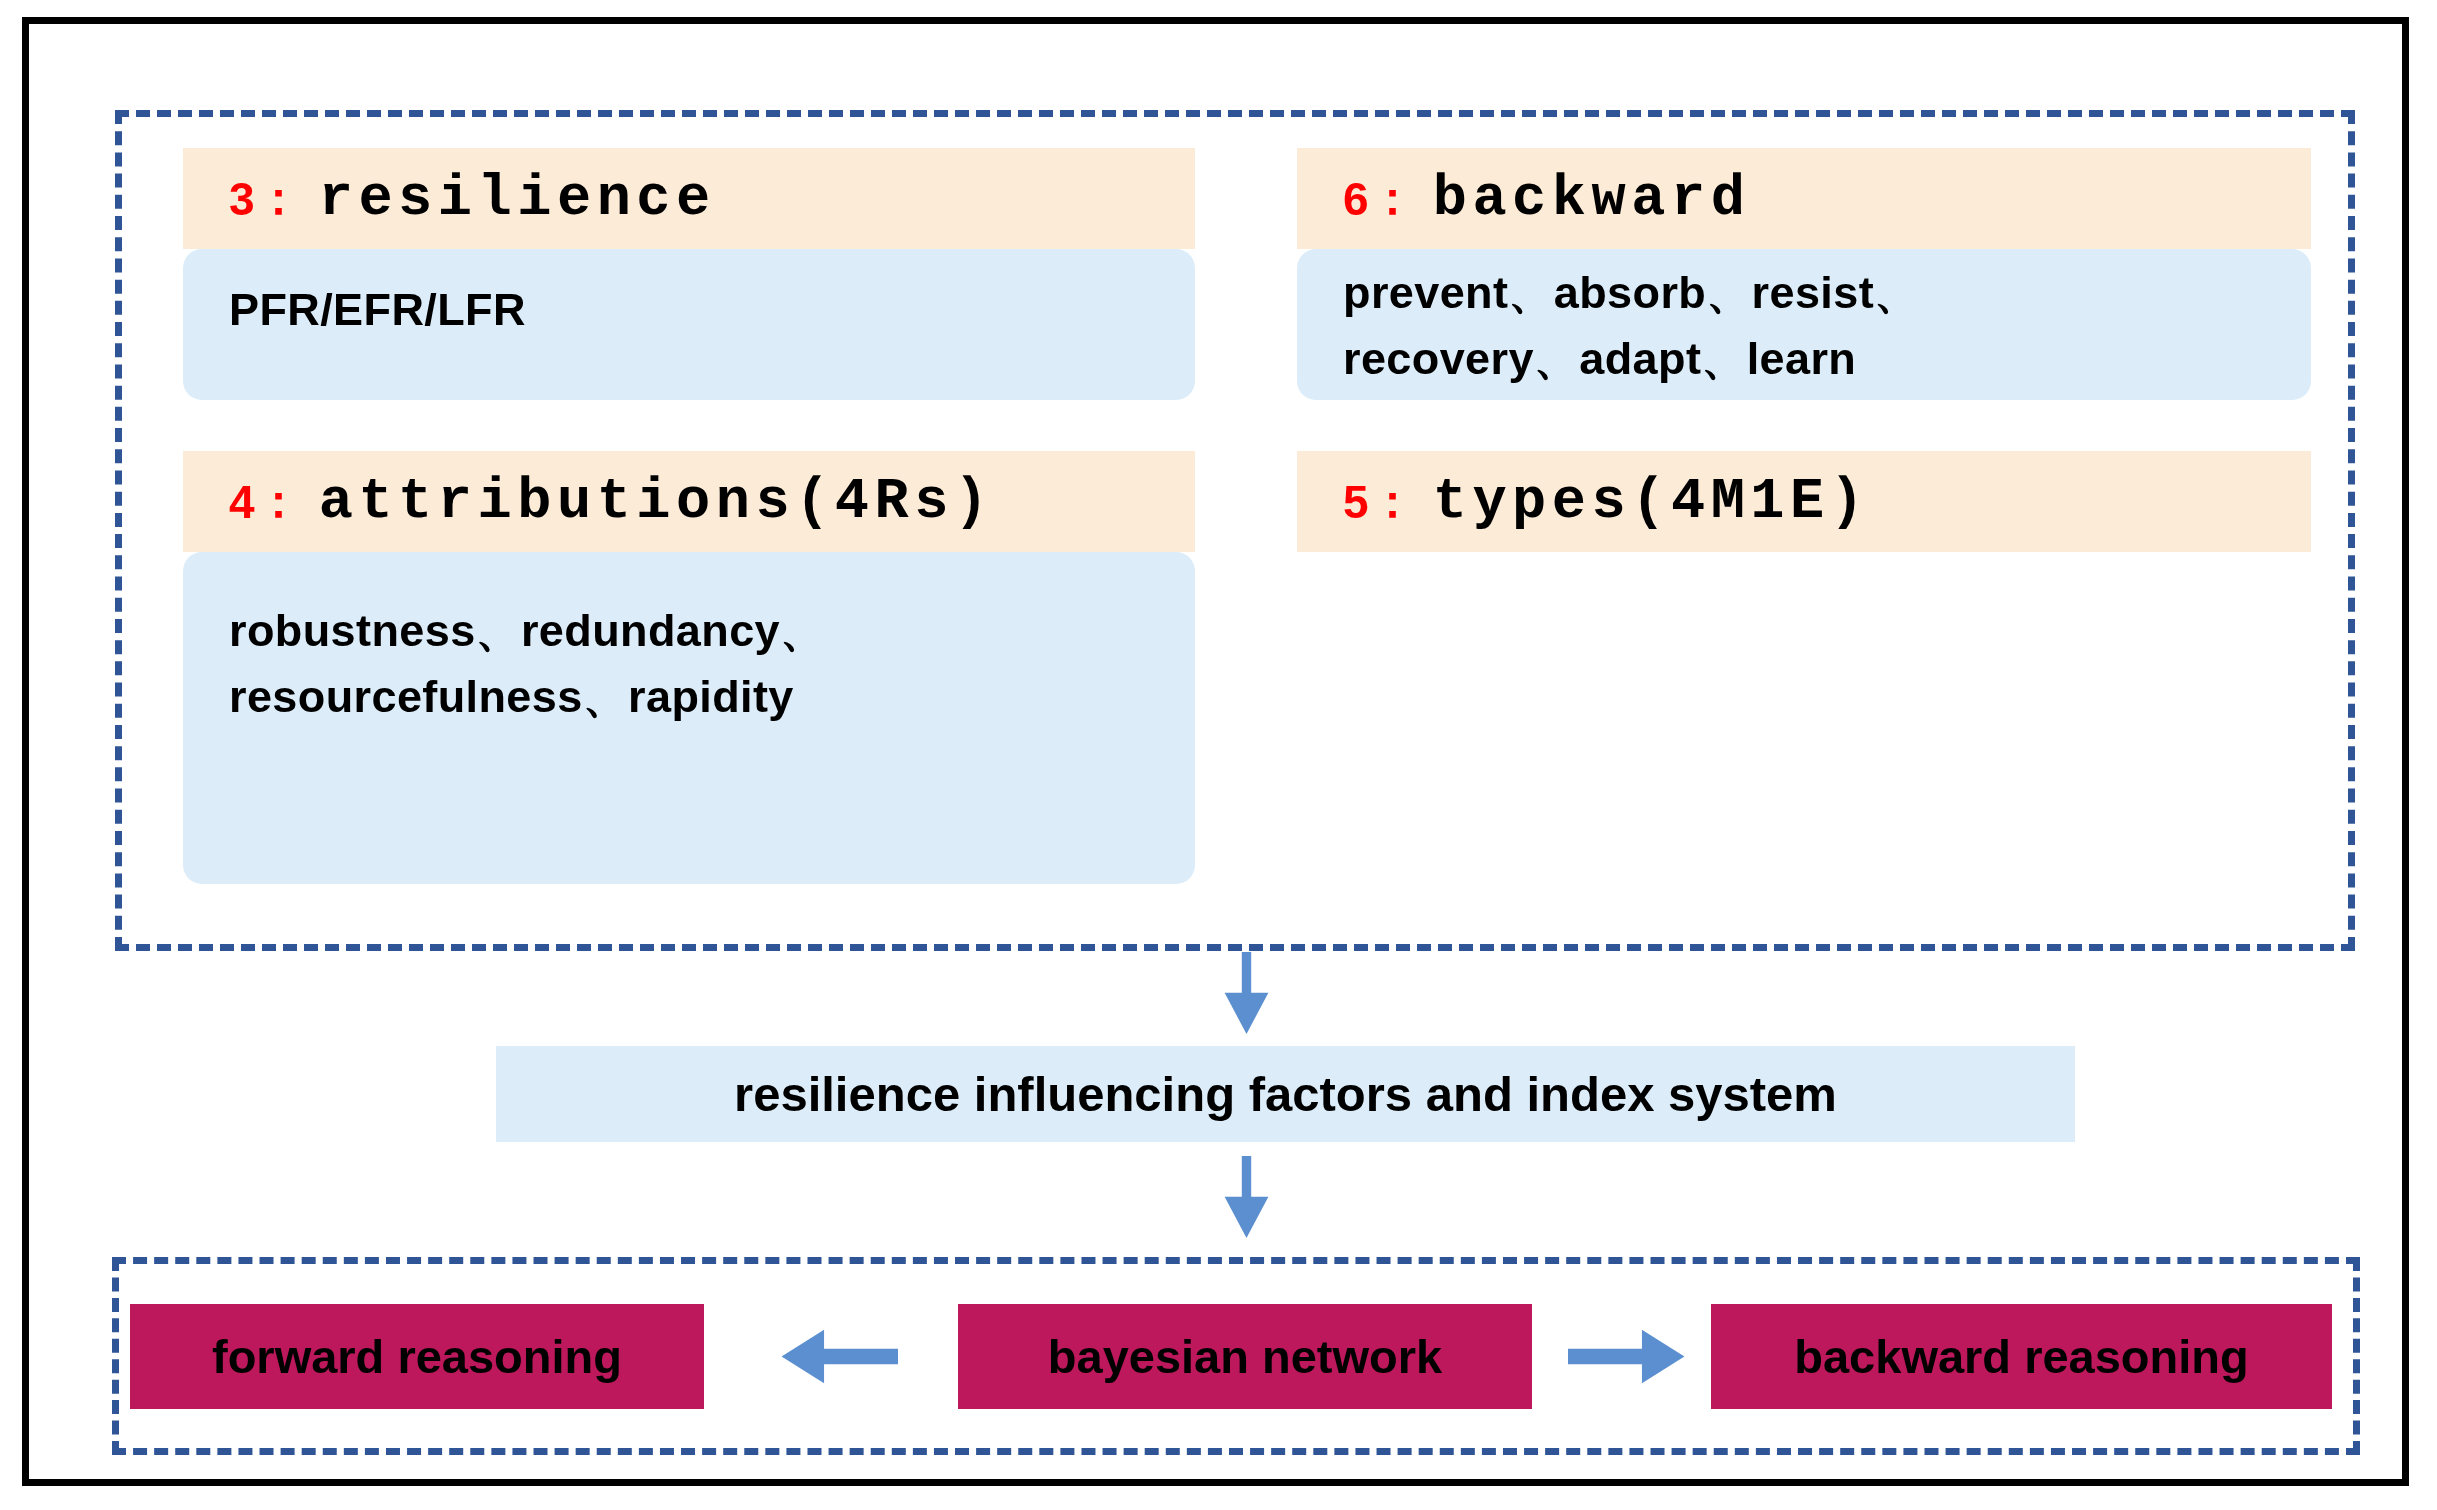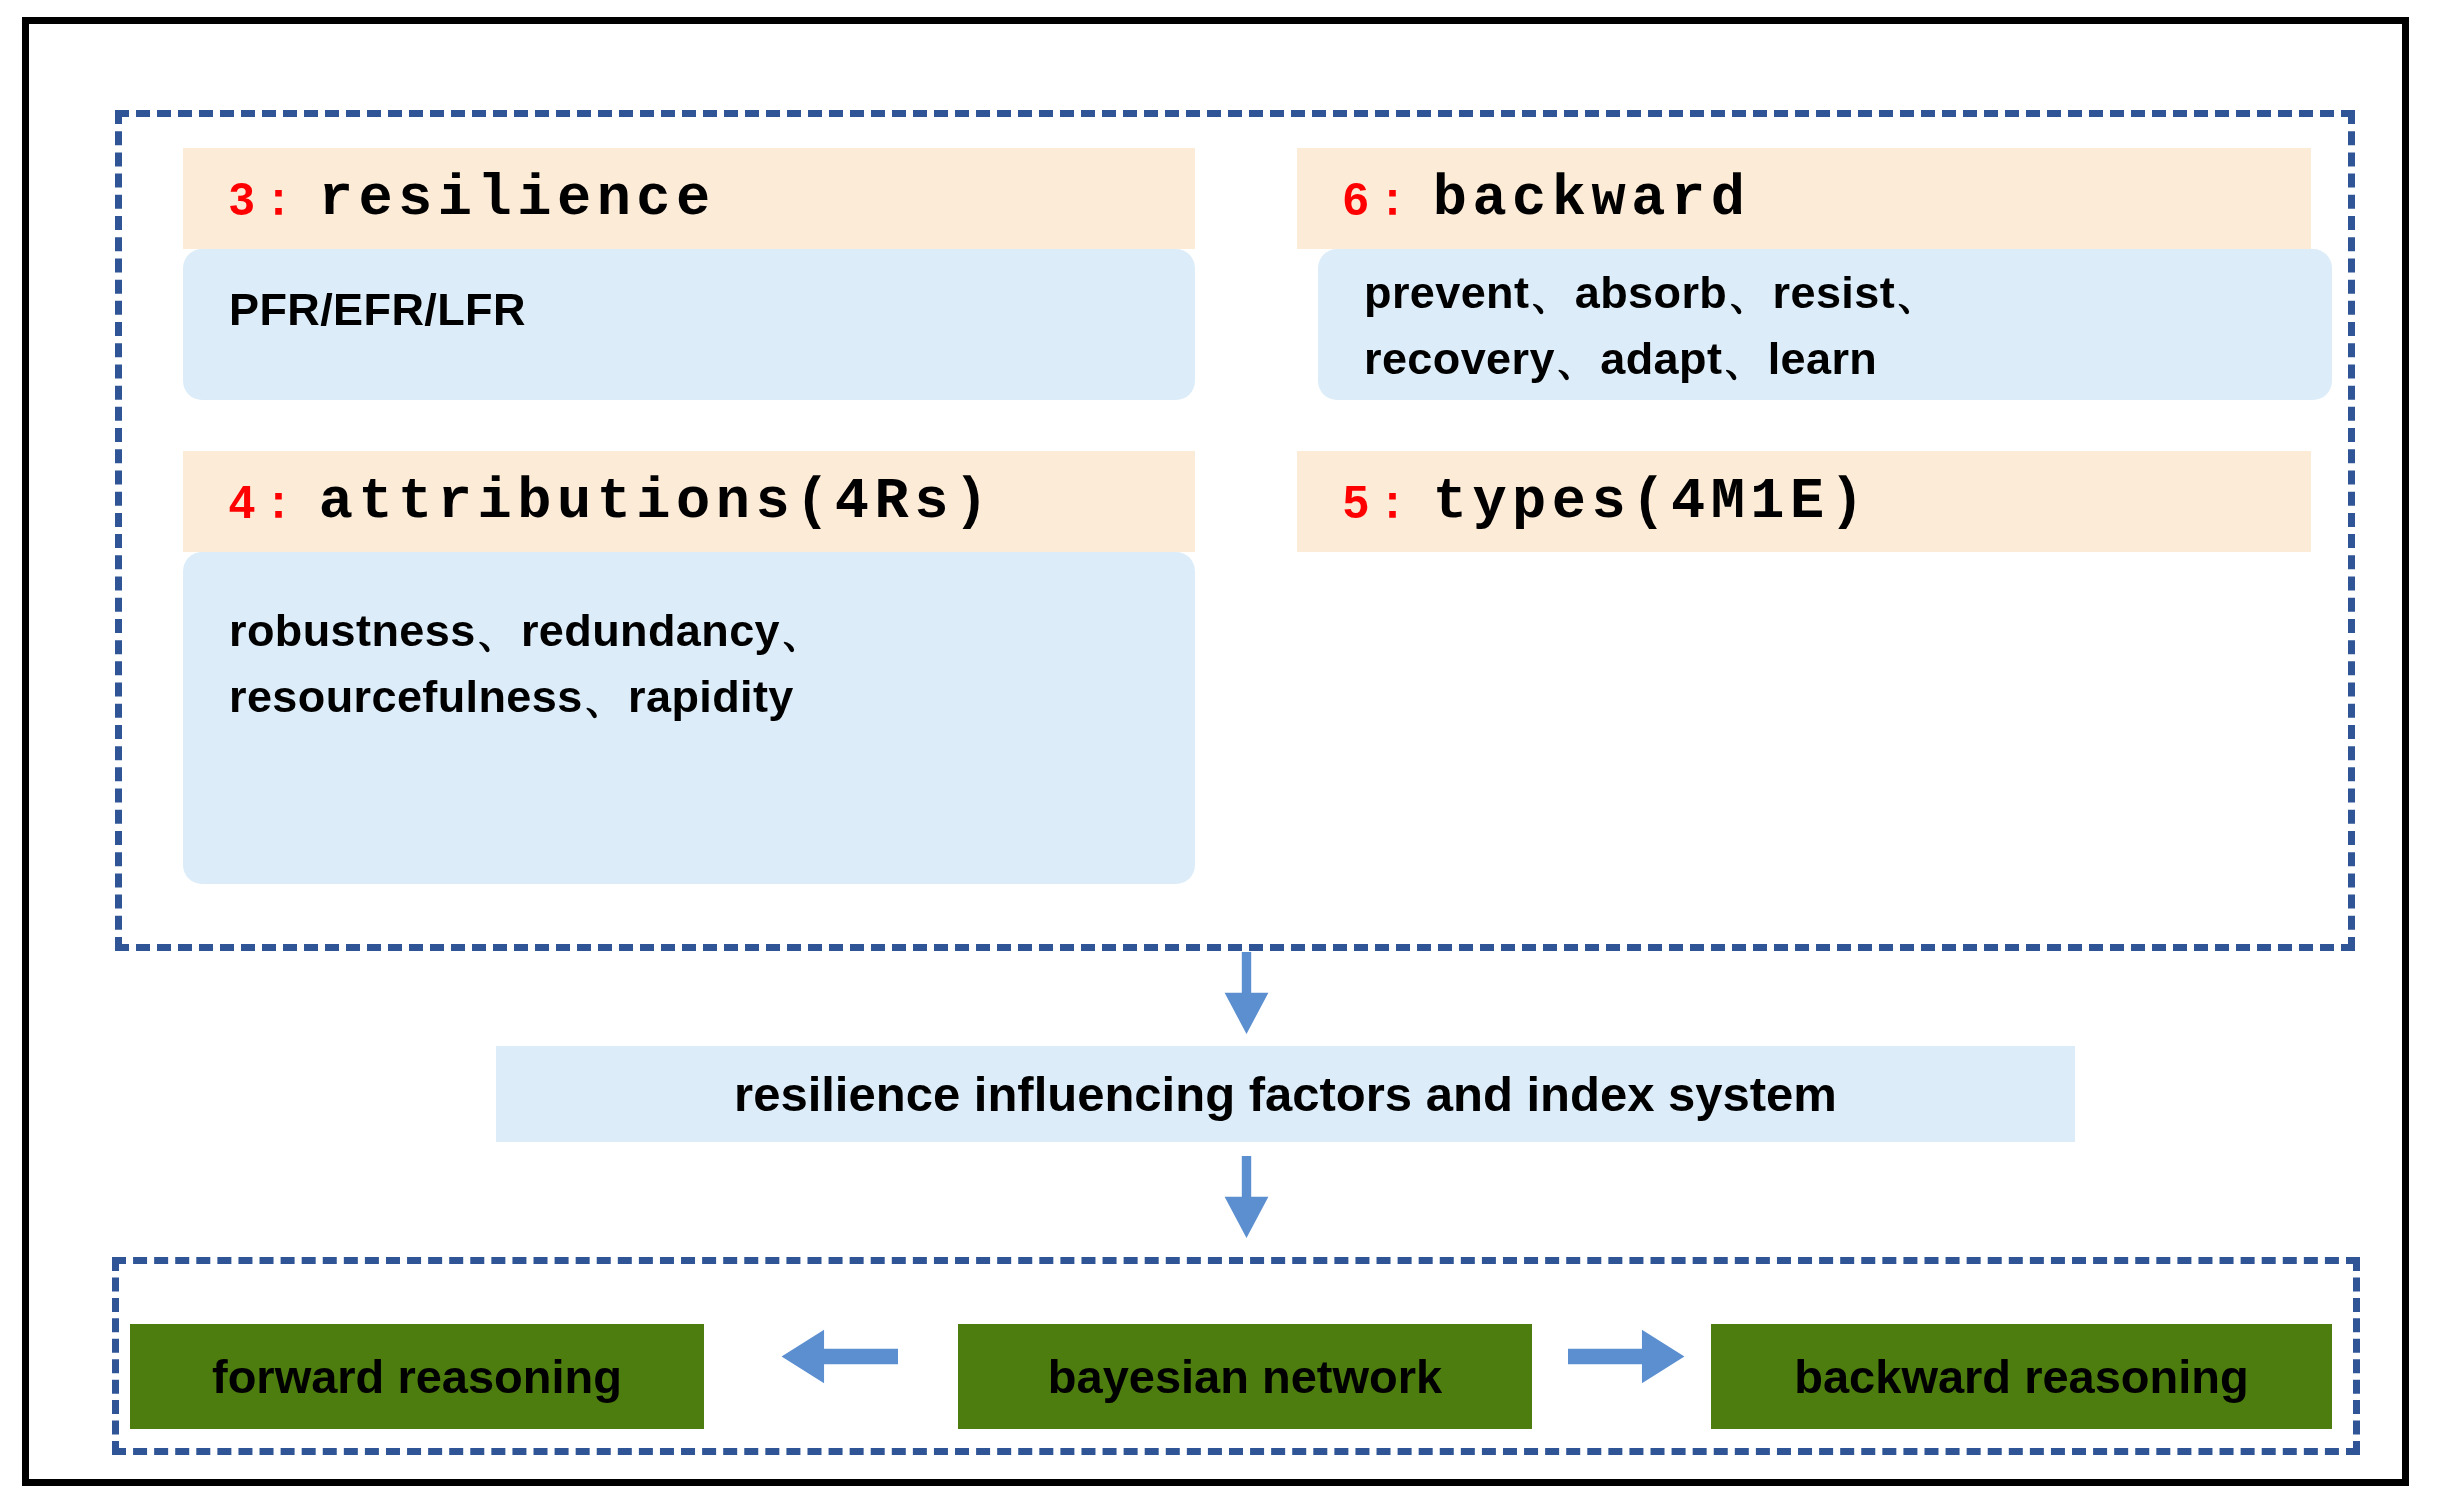--- a/index.html
+++ b/index.html
@@ -97,21 +97,21 @@
   }
 
   
   #card-resilience { left: 154px; top: 124px; width: 1012px; height: 252px; }
   #card-resilience .card-header { width: 100%; height: 101px; }
   #card-resilience .card-body   { width: 100%; height: 151px; padding-top: 28px; }
 
   
   #card-processes { left: 1268px; top: 124px; width: 1014px; height: 252px; }
   #card-processes .card-header { width: 100%; height: 101px; }
-  #card-processes .card-body   { width: 100%; height: 151px; padding-top: 11px; margin-left: 21px; }
+  #card-processes .card-body   { width: 100%; height: 151px; padding-top: 11px; }
 
   
   #card-attributions { left: 154px; top: 427px; width: 1012px; height: 432px; }
   #card-attributions .card-header { width: 100%; height: 101px; }
   #card-attributions .card-body   { width: 100%; height: 332px; padding-top: 46px; }
 
   
   #card-types { left: 1268px; top: 427px; width: 1014px; height: 432px; }
   #card-types .card-header { width: 100%; height: 101px; }
   #card-types .card-body   { width: 100%; height: 332px; padding-top: 31px; }
@@ -141,26 +141,25 @@
     position: absolute;
     width: 55px;
     height: 86px;
   }
   #arrow-to-summary { left: 1190px; top: 928px; }
   #arrow-to-reasoning { left: 1190px; top: 1132px; }
 
   
   .reason-box {
     position: absolute;
-    background: #4d7c0f;
+    background: #be185d;
     display: flex;
     align-items: center;
     justify-content: center;
     box-sizing: border-box;
-    margin-top: 20px;
   }
   .reason-label {
     font-size: 47px;
     font-weight: bold;
     color: #000000;
     white-space: nowrap;
   }
   #box-forward  { left: 101px;  top: 1280px; width: 574px;  height: 105px; }
   #box-bayesian { left: 929px; top: 1280px; width: 574px;  height: 105px; }
   #box-backward { left: 1682px; top: 1280px; width: 621px;  height: 105px; }

